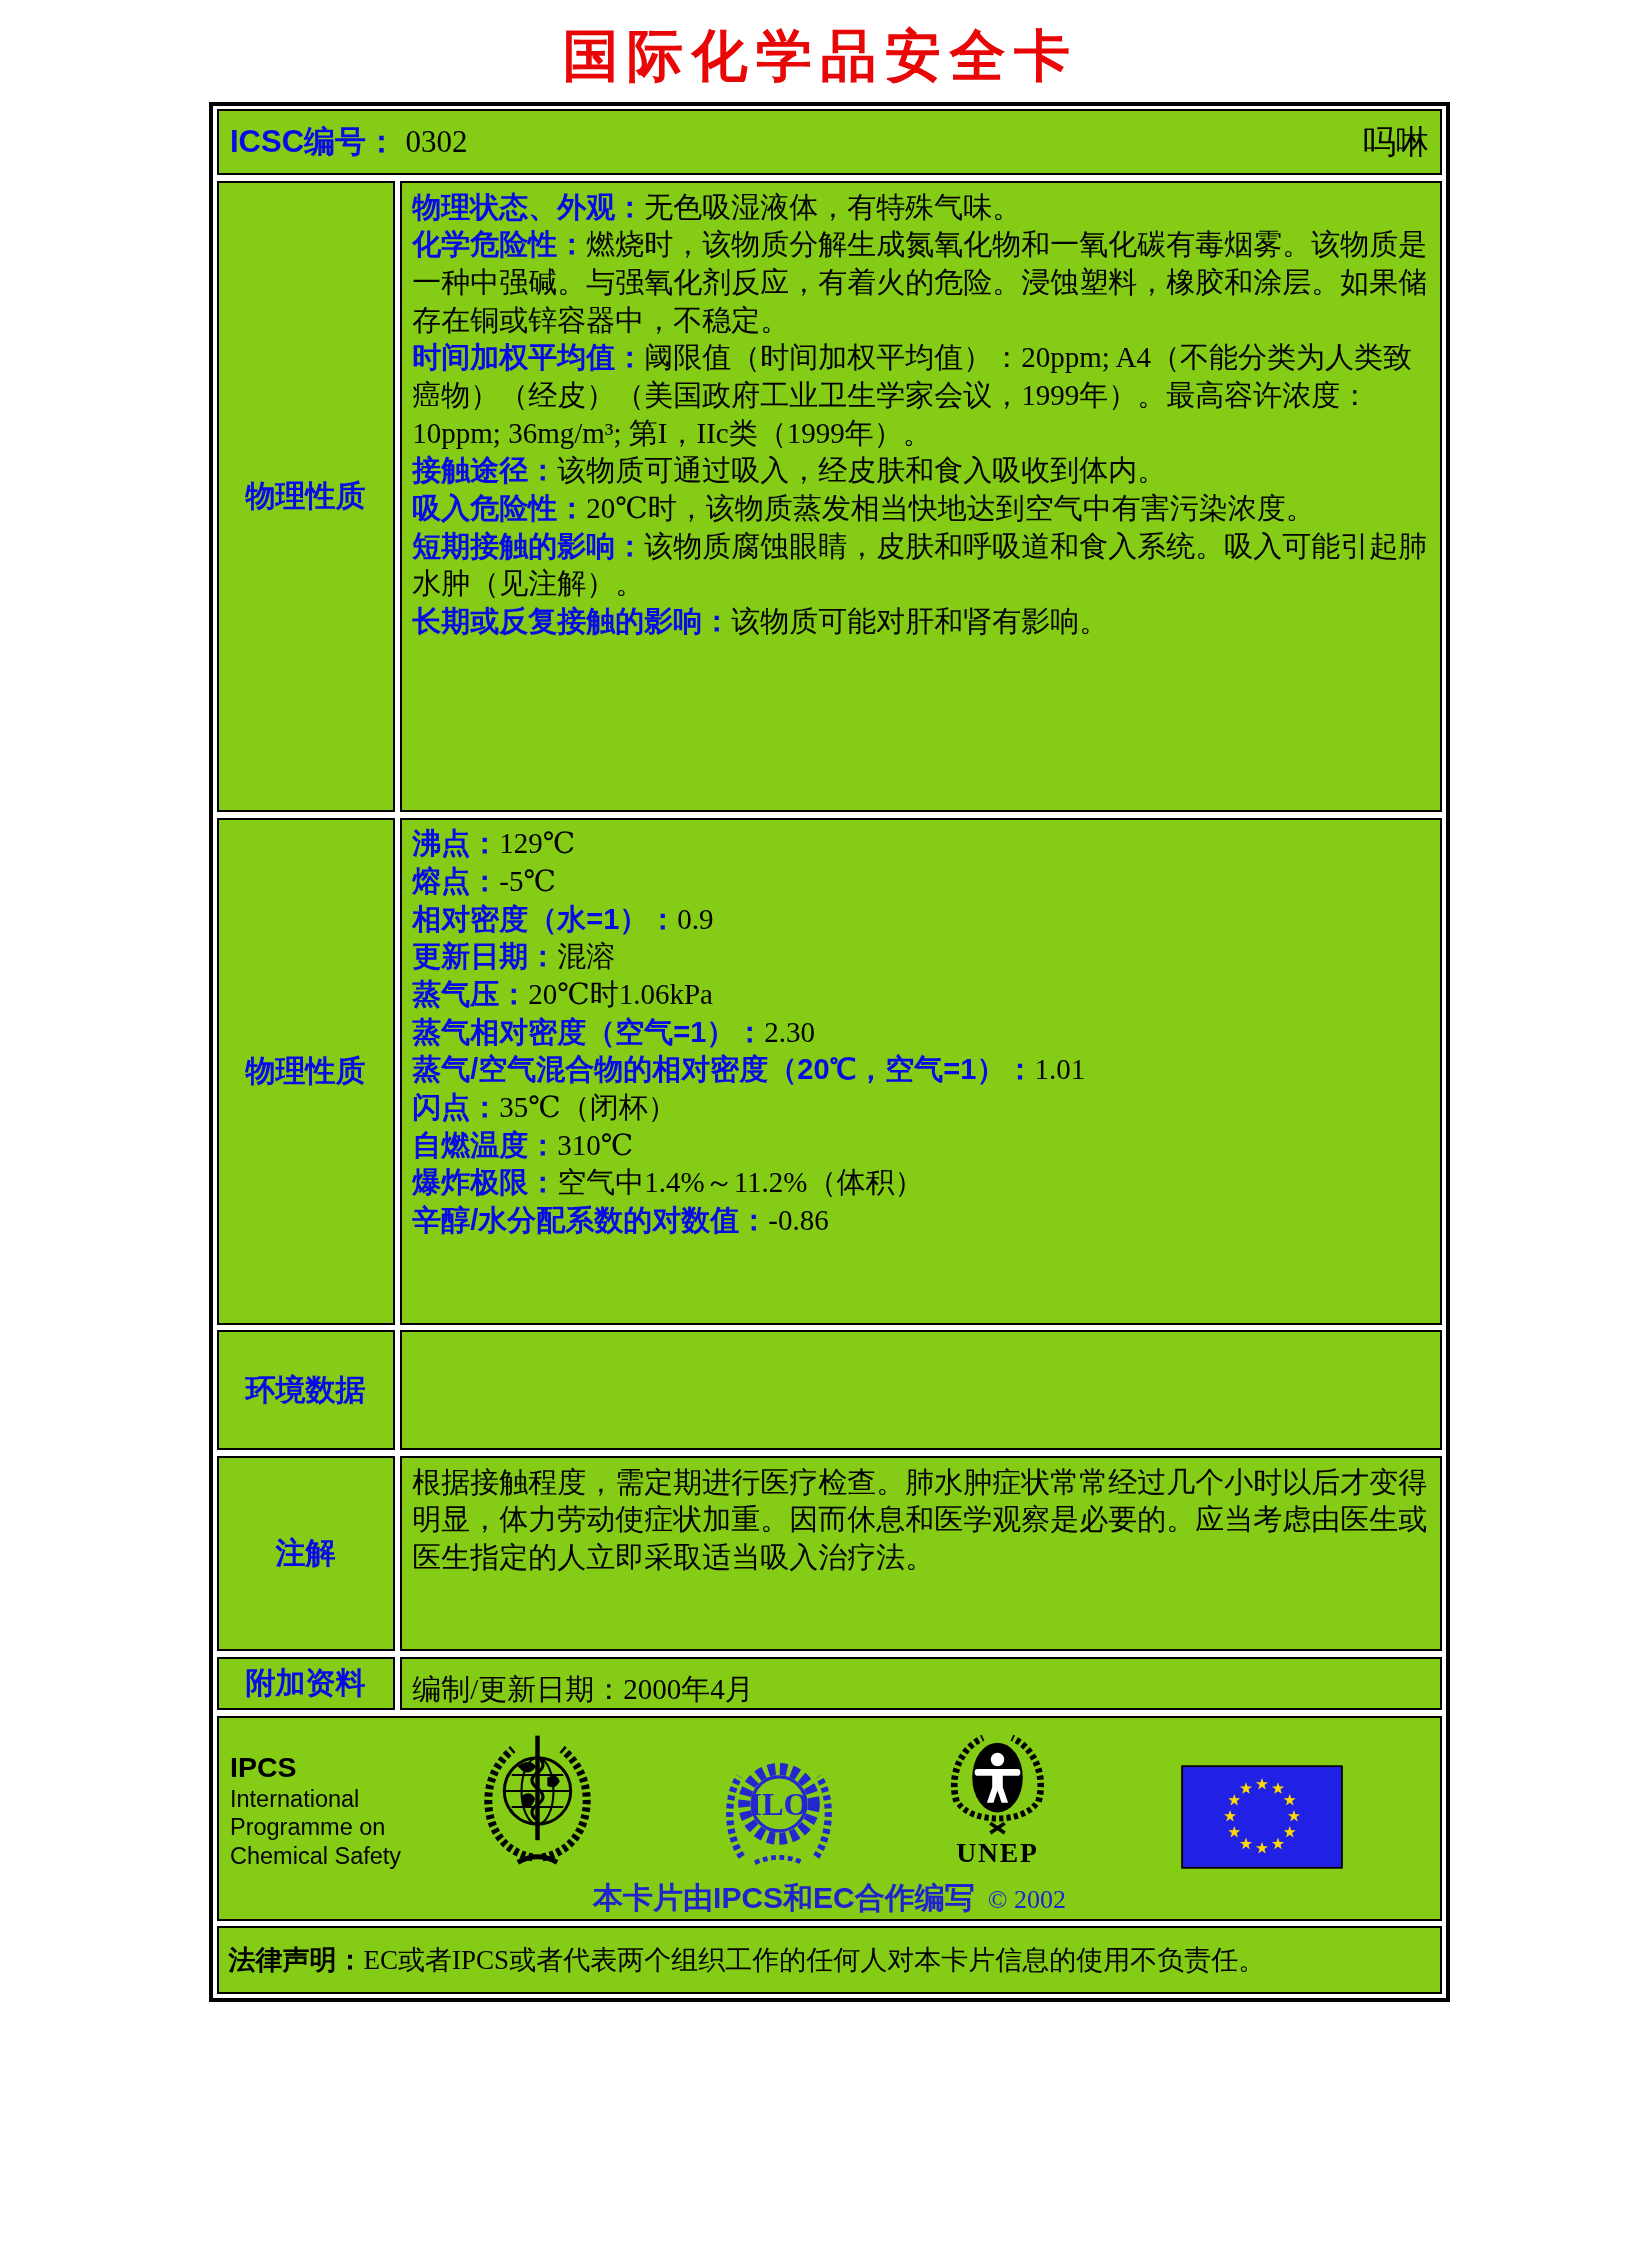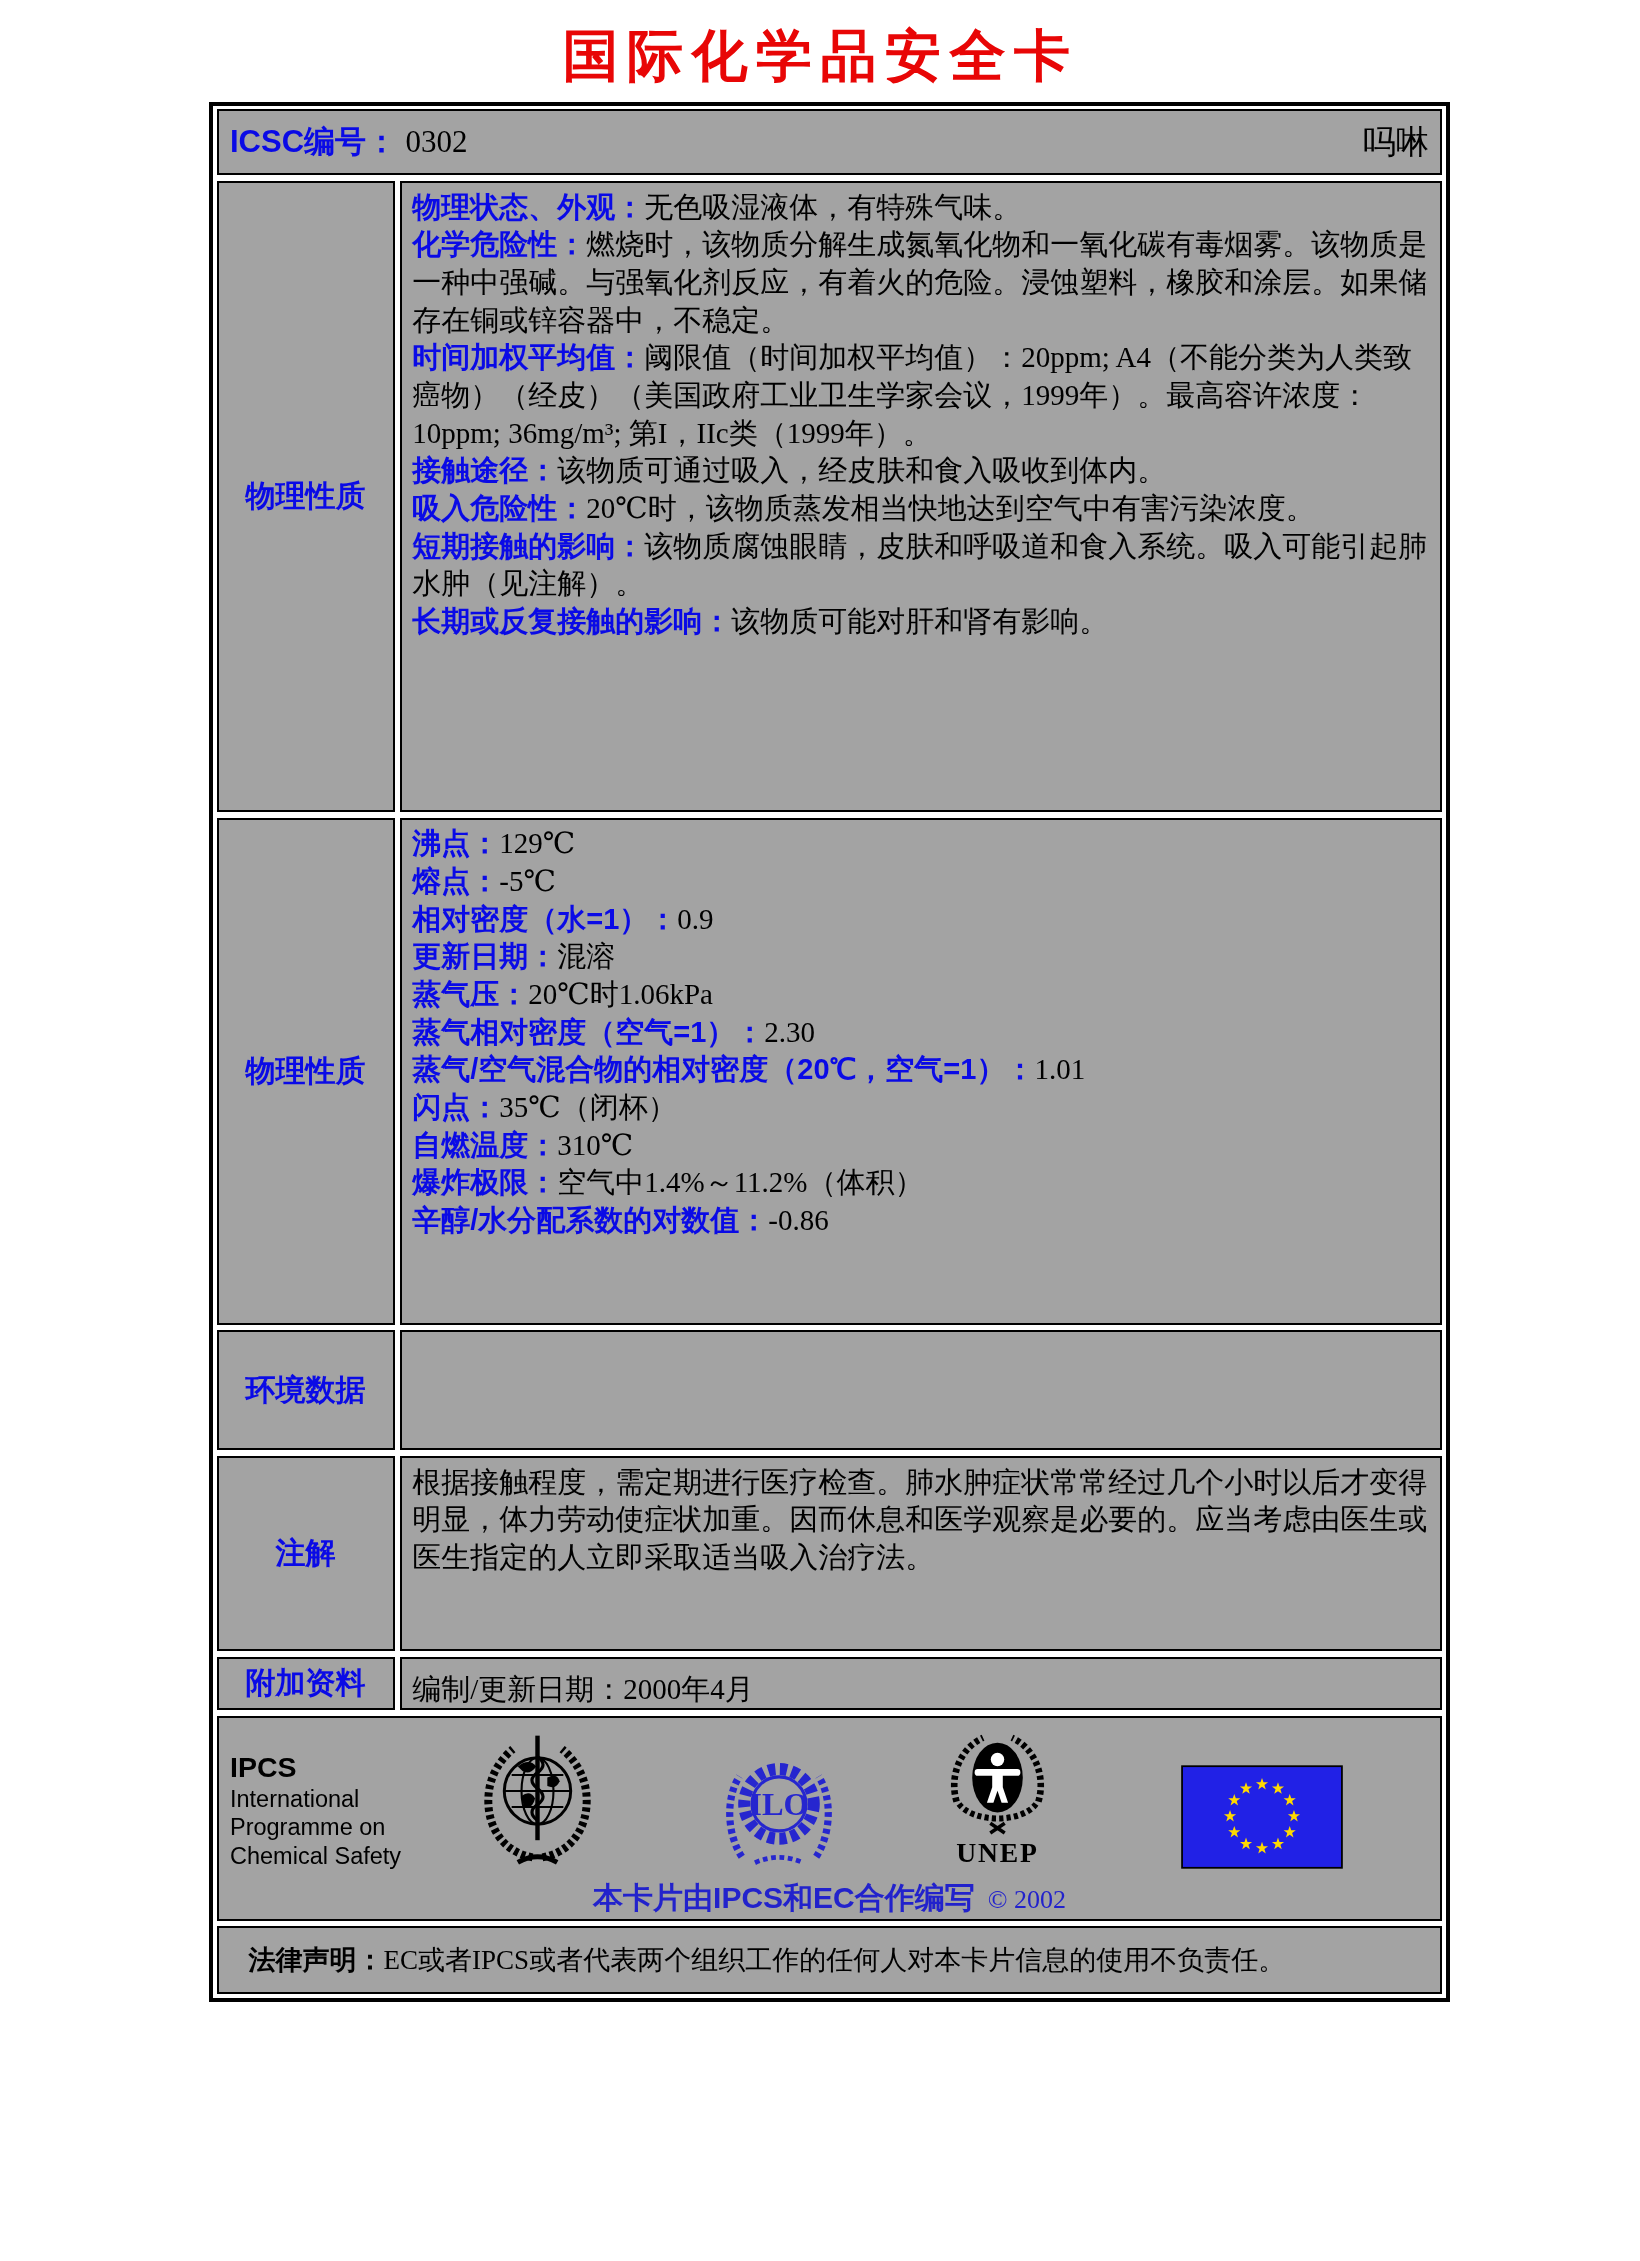--- a/index.html
+++ b/index.html
@@ -2,40 +2,40 @@
 <html style="font-size:11.4px"><head>
 <meta charset="utf-8">
 <style>
   html,body{margin:0;padding:0;background:#fff;}
   body{width:1641px;height:2261px;position:relative;font-family:"Liberation Serif","DejaVu Serif",serif;color:#000;}
   .page-title{margin:18.5px 0 7.1px 0;text-align:center;color:#e80606;font-size:56px;font-weight:bold;letter-spacing:8.5px;font-family:"Liberation Serif","DejaVu Serif",serif;}
   .card{margin-left:209px;width:1241px;border:4.3px solid #000;padding:3.6px;box-sizing:border-box;background:#fff;}
   .row{display:grid;grid-template-columns:178px 1fr;gap:5.7px;margin-bottom:5.7px;}
   .row.single{grid-template-columns:1fr;}
   .row:last-child{margin-bottom:0;}
-  .cell{border:2.8px solid #000;box-sizing:border-box;background:#a3a3a3;}
+  .cell{border:2.8px solid #000;box-sizing:border-box;background:#84cc16;}
   .label-cell{display:flex;align-items:center;justify-content:center;color:#0a0ae6;font-weight:bold;
               font-family:"Liberation Sans","DejaVu Sans",sans-serif;font-size:30px;text-align:center;}
   .content-cell{padding:5.7px 10px;font-size:29px;line-height:1.3;}
   .lbl{color:#0a0ae6;font-weight:bold;font-family:Liberation Sans, sans-serif;}
   .val{color:#000;}
   .r-header>.cell{min-height:66px;display:flex;align-items:center;justify-content:space-between;padding:0 11.4px;}
   .icsc-group{display:flex;align-items:baseline;gap:8.5px;}
   .icsc-label{color:#0a0ae6;font-weight:bold;font-family:"Liberation Sans","DejaVu Sans",sans-serif;font-size:31px;}
   .icsc-number{font-size:31px;color:#000;}
   .chem-name{font-size:33px;color:#000;}
   .r-important>.cell{min-height:631px;}
   .r-physical>.cell{min-height:507px;}
   .r-env>.cell{min-height:120px;}
   .r-notes>.cell{min-height:195px;}
   .r-add>.cell{min-height:47px;}
   .r-add>.content-cell{display:flex;align-items:center;padding-top:12px;padding-bottom:0;}
   .r-logos>.cell{min-height:184px;}
   .r-legal>.cell{min-height:68px;display:flex;align-items:center;font-size:27px;padding:0 10px;}
-  .legal-lbl{font-weight:bold;font-family:"Liberation Sans","DejaVu Sans",sans-serif;color:#000;white-space:nowrap;margin-left:20px;}
+  .legal-lbl{font-weight:bold;font-family:"Liberation Sans","DejaVu Sans",sans-serif;color:#000;white-space:nowrap;}
   .legal-txt{color:#000;}
   .logos-wrap{display:flex;align-items:flex-end;padding:8.5px 14.2px 0 11.4px;}
   .ipcs-block{width:189px;font-family:"Liberation Sans","DejaVu Sans",sans-serif;color:#000;line-height:1.22;}
   .ipcs-acronym{font-size:28.5px;font-weight:bold;}
   .ipcs-line{font-size:23.5px;}
   .who-box{margin-left:57px;}
   .ilo-box{margin-left:120px;margin-top:1.4px;}
   .unep-box{margin-left:98px;}
   .eu-box{margin-left:123px;margin-top:24px;}
   .credit-line{text-align:center;margin-top:7.1px;}

